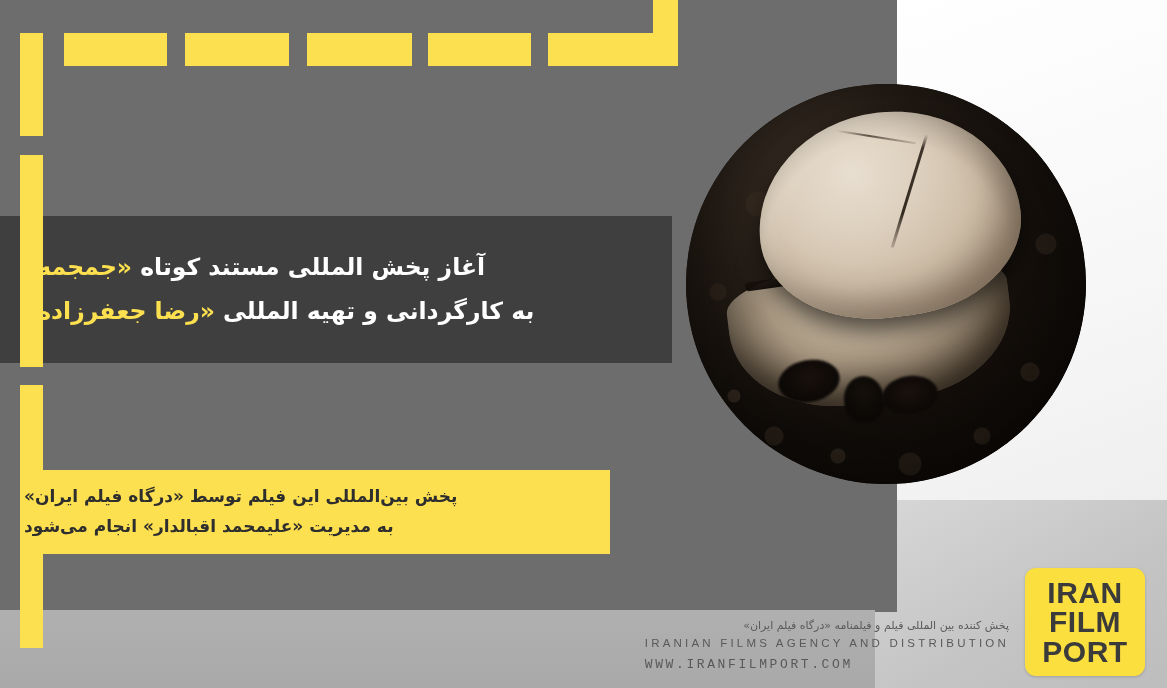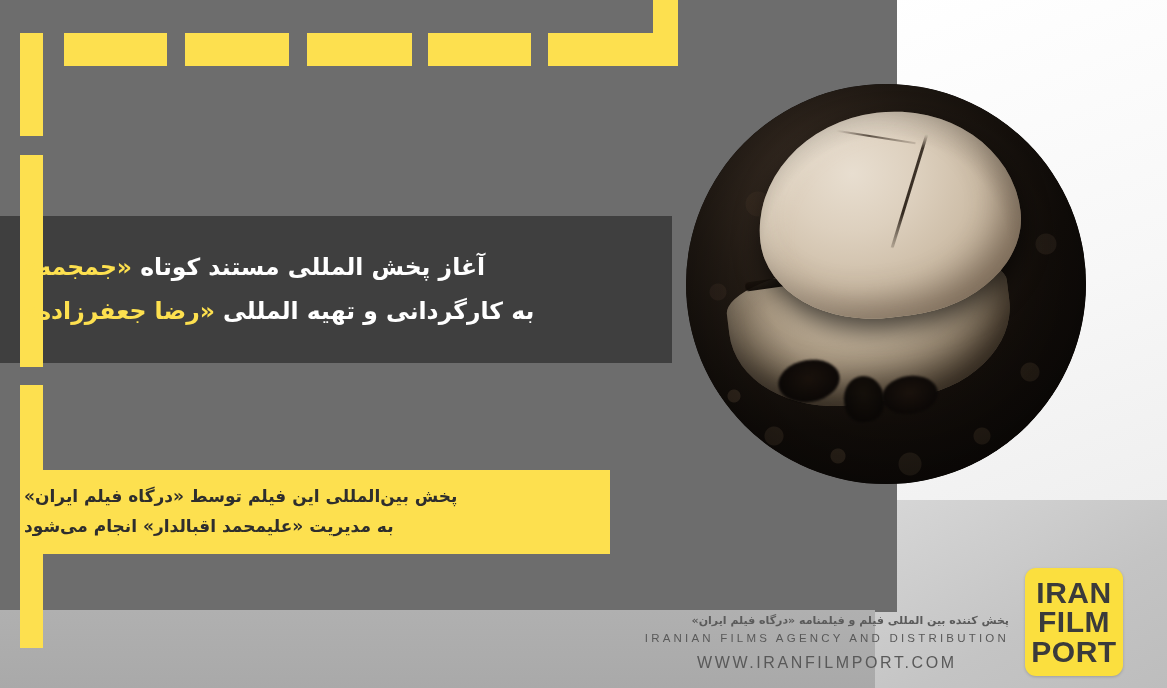--- a/index.html
+++ b/index.html
@@ -262,51 +262,51 @@
   .footer-text {
     position: absolute;
     right: 158px;
     bottom: 12px;
     text-align: right;
     direction: rtl;
     color: #5d5d5d;
   }
   .footer-fa {
     font-size: 11px;
-    font-weight: bold;
+    font-weight: normal;
     line-height: 1.6;
     color: #5a5a5a;
     white-space: nowrap;
   }
   .footer-en {
     font-size: 11.5px;
     letter-spacing: 3.2px;
     line-height: 1.7;
     color: #595959;
     direction: ltr;
     text-align: right;
     white-space: nowrap;
     font-family: Liberation Sans, sans-serif;
   }
   .footer-url {
-    font-size: 16px;
+    font-size: 13px;
     letter-spacing: 2.6px;
     line-height: 1.7;
     color: #595959;
     direction: ltr;
-    text-align: center;
-    white-space: nowrap;
-    font-family: Liberation Sans, sans-serif;
+    text-align: left;
+    white-space: nowrap;
+    font-family: Liberation Mono, monospace;
   }
 
   
   .logo {
     position: absolute;
     left: 1025px; top: 568px;
-    width: 98px; height: 108px;
+    width: 120px; height: 108px;
     background: #fbdf3e;
     border-radius: 11px;
     display: flex;
     flex-direction: column;
     align-items: center;
     justify-content: center;
     box-shadow: 0 1px 3px rgba(0,0,0,.18);
   }
   .logo-line {
     color: #3b3b3b;

